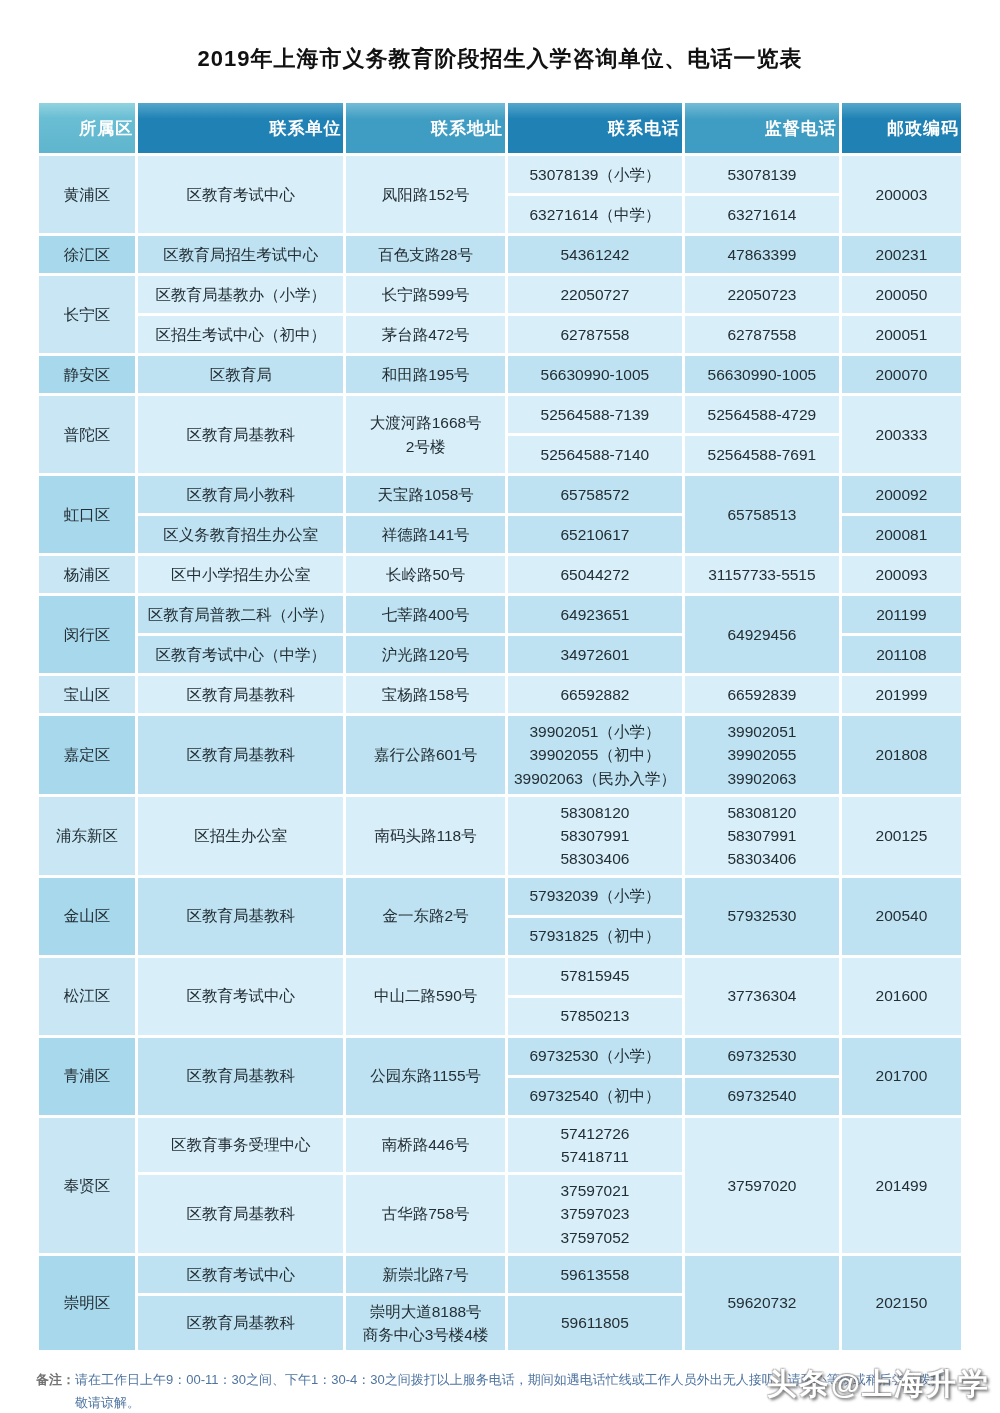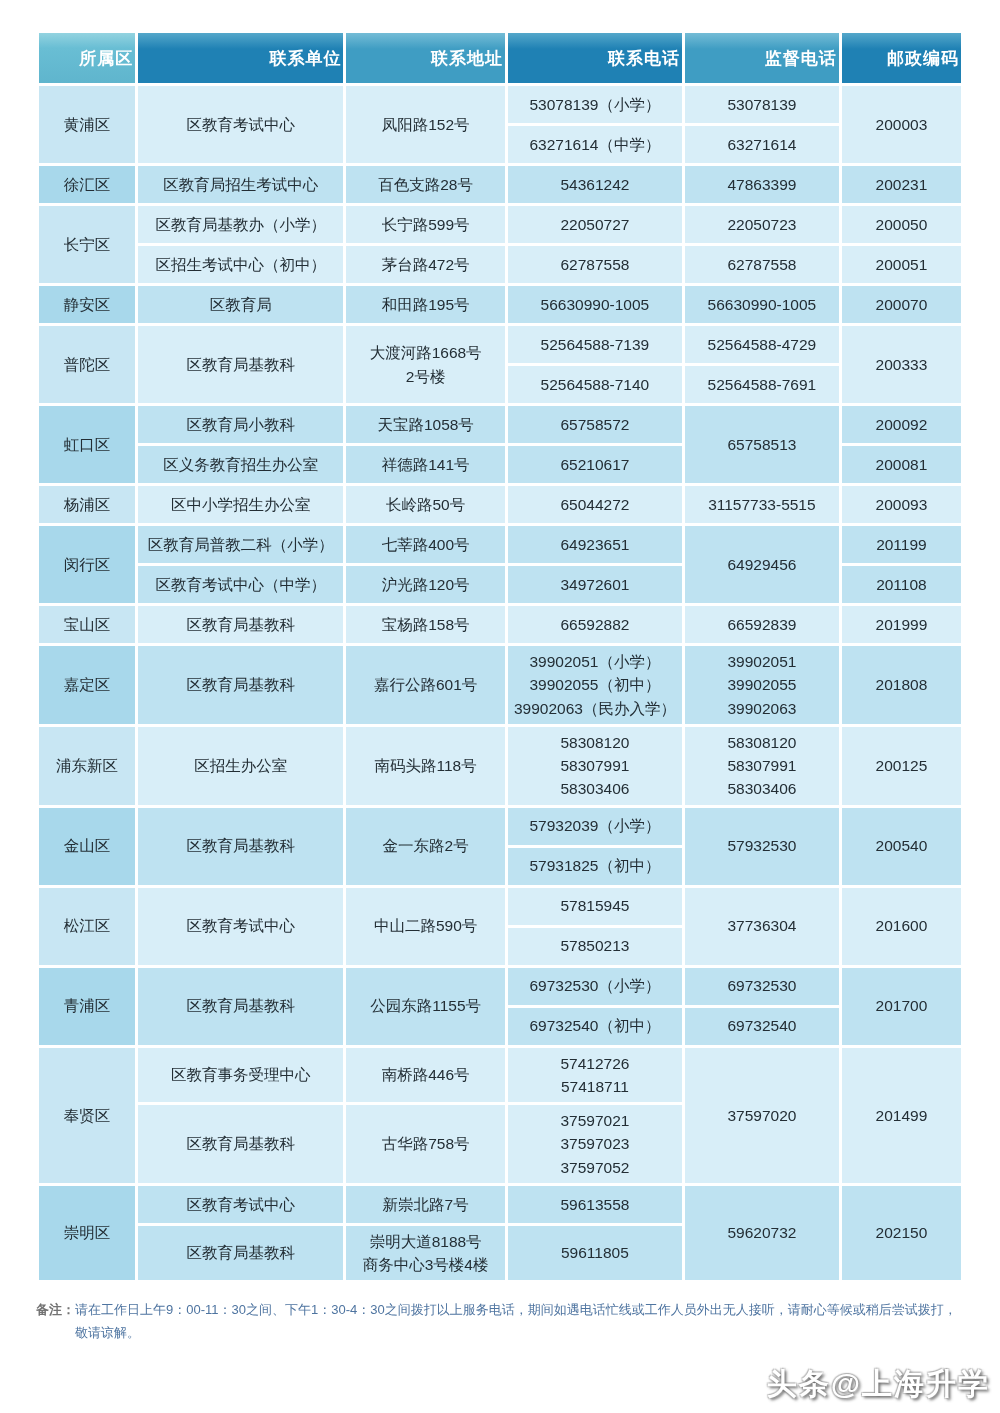--- a/index.html
+++ b/index.html
@@ -41,20 +41,21 @@
     position:absolute;right:10px;bottom:8px;font-size:30px;font-weight:bold;
     color:#ffffff;letter-spacing:2px;
     text-shadow:2px 2px 3px rgba(90,90,90,.85),-1px -1px 1px rgba(130,130,130,.45),
                 1px -1px 1px rgba(130,130,130,.35),-1px 1px 1px rgba(130,130,130,.35);
   }
 </style>
 </head>
 <body>
 
 <div class="page">
+  <div class="title">2019年上海市义务教育阶段招生入学咨询单位、电话一览表</div>
 
   <table class="contact">
     <colgroup>
       <col style="width:10.5%">
         <col style="width:22.4%">
         <col style="width:17.3%">
       <col style="width:19.0%">
         <col style="width:16.8%">
         <col style="width:13.0%">
     </colgroup>

